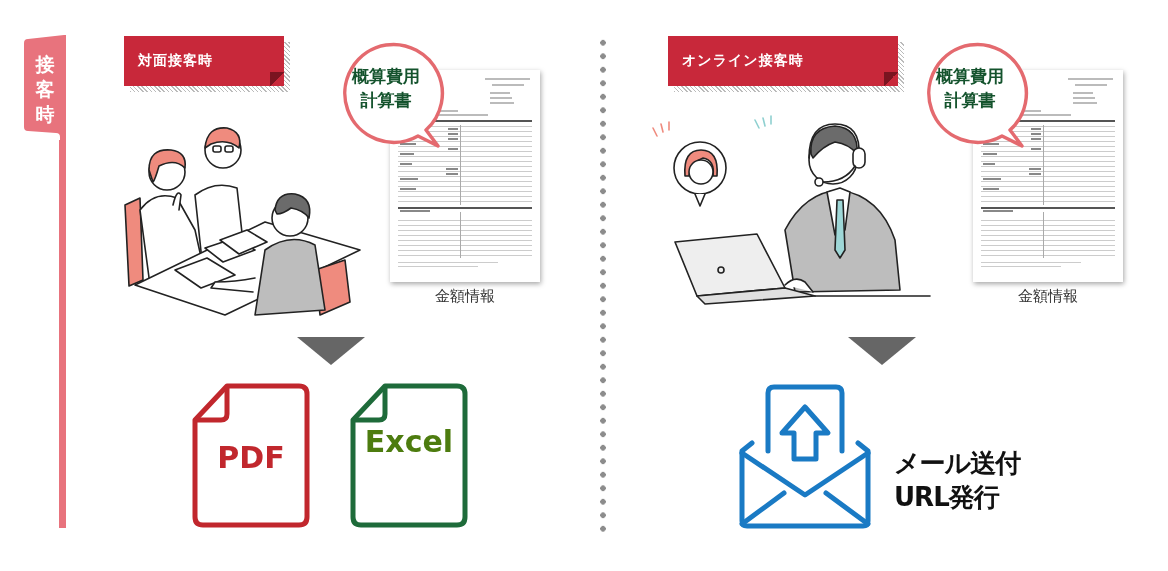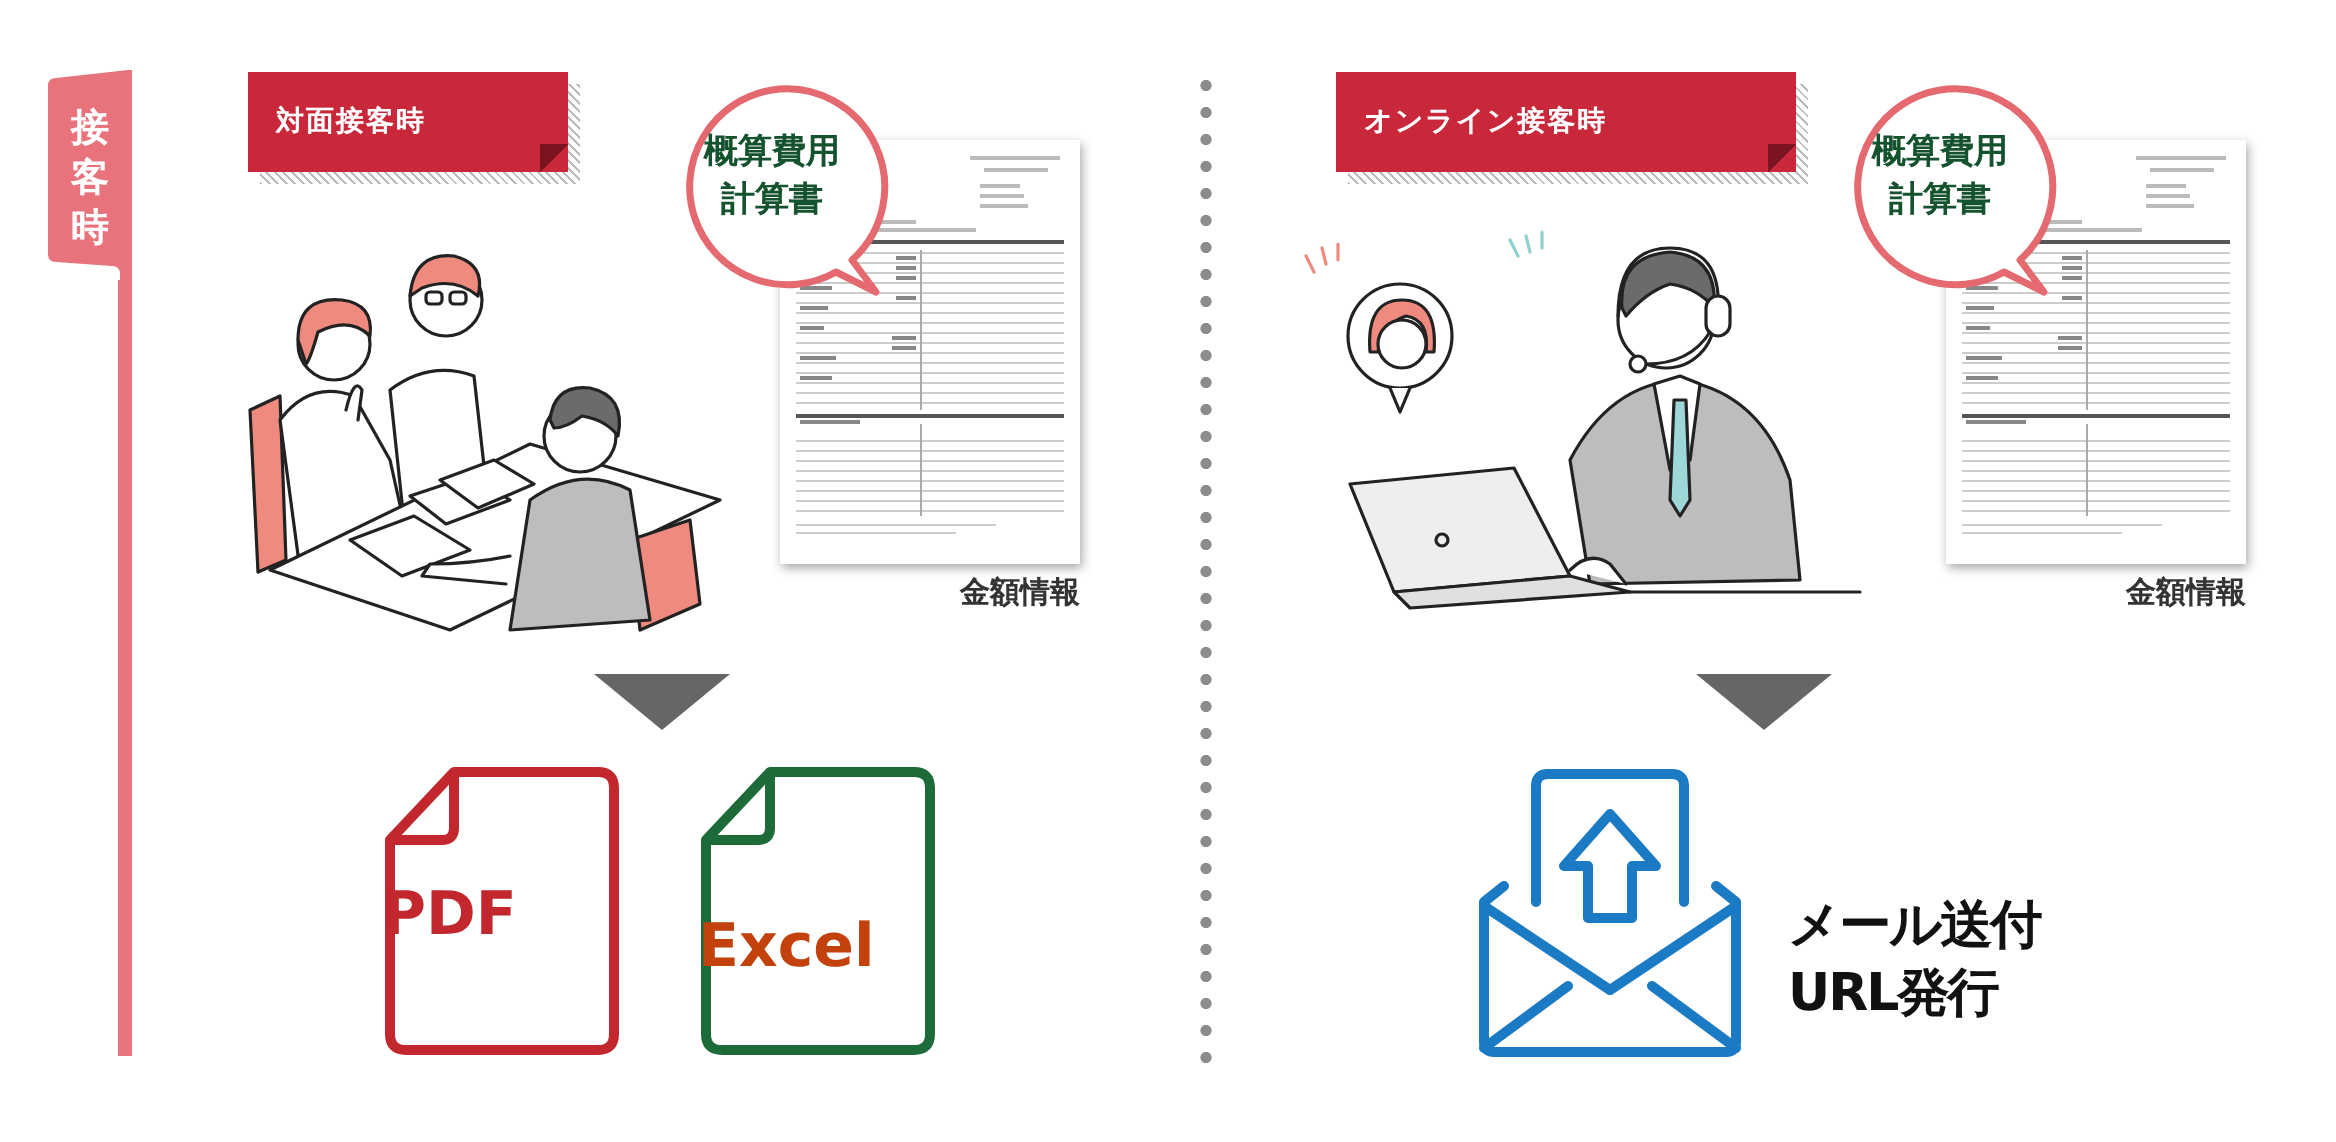--- a/index.html
+++ b/index.html
@@ -14,25 +14,25 @@
   .banner .shadow{position:absolute;left:6px;top:6px;right:-6px;bottom:-6px;
     background:repeating-linear-gradient(45deg,#bbb 0 1px,#fff 1px 3px);}
   .banner .face{position:absolute;left:0;top:0;right:0;bottom:0;background:#c8283a;}
   .banner .fold2{position:absolute;right:0;bottom:0;width:14px;height:14px;background:linear-gradient(135deg,#7a1420 50%,transparent 50%);}
   .banner .txt{position:absolute;left:0;right:0;top:0;bottom:0;color:#fff;font-weight:bold;font-size:14px;display:flex;align-items:center;padding-left:14px;letter-spacing:1px;}
   
   .bubble{width:104px;height:104px;}
   .bubble-text{position:absolute;left:0;right:0;top:22px;text-align:center;font-weight:bold;font-size:17px;line-height:24px;color:#14532d;}
   
   .doc{background:#fff;box-shadow:1px 2px 5px rgba(0,0,0,0.35);}
-  .doc-label{font-weight:bold;font-size:15px;color:#333;text-align:right;width:150px;}
+  .doc-label{font-weight:normal;font-size:15px;color:#333;text-align:center;width:150px;}
   .divider{left:600px;top:36px;width:6px;height:496px;
     background:radial-gradient(circle,#8c8c8c 2.6px,transparent 3px) 0 0/6px 13.5px repeat-y;}
   .arrow{width:0;height:0;border-left:34px solid transparent;border-right:34px solid transparent;border-top:28px solid #666;}
-  .file-label{font-weight:bold;font-size:30px;text-align:left;width:120px;}
+  .file-label{font-weight:bold;font-size:30px;text-align:center;width:120px;}
   .url-text{font-weight:bold;font-size:26px;color:#111;line-height:34px;letter-spacing:-1px;}
   .url-line{position:relative;display:inline-block;padding:0 2px;}
   .url-line::after{content:"";position:absolute;left:0;right:-4px;bottom:2px;height:9px;background:#1a7ac4;z-index:-1;}
 </style>
 </head>
 <body>
 
 <svg class="abs side-tab" viewBox="0 0 42 112" width="42" height="112">
   <path d="M0 8 Q0 4 4 4 L40 0 L42 0 L42 112 L36 112 L36 102 Q36 98 32 98 L4 96 Q0 96 0 92 Z" fill="#e8737d"></path>
 </svg>
@@ -163,21 +163,21 @@
     <path d="M36 4 L36 32 Q36 38 30 38 L4 38" fill="none" stroke="#c1272d" stroke-width="5" stroke-linejoin="round"></path>
   </svg>
   <div class="file-label abs" style="left:0;top:58px;color:#c1272d;">PDF</div>
 </div>
 
 <div class="abs" style="left:349px;top:382px;width:120px;height:147px;">
   <svg width="120" height="147" viewBox="0 0 120 147" style="position:absolute;left:0;top:0;">
     <path d="M36 4 L108 4 Q116 4 116 12 L116 135 Q116 143 108 143 L12 143 Q4 143 4 135 L4 38 Z" fill="#fff" stroke="#1e6b3a" stroke-width="5" stroke-linejoin="round"></path>
     <path d="M36 4 L36 32 Q36 38 30 38 L4 38" fill="none" stroke="#1e6b3a" stroke-width="5" stroke-linejoin="round"></path>
   </svg>
-  <div class="file-label abs" style="left:0;top:74px;color:#c2410c;">Excel</div>
+  <div class="file-label abs" style="left:0;top:42px;color:#4d7c0f;">Excel</div>
 </div>
 
 <div class="abs banner" style="left:668px;top:36px;width:230px;text-align:center;">
   <div class="shadow"></div>
   <div class="face"></div>
   <div class="fold2"></div>
   <div class="txt">オンライン接客時</div>
 </div>
 
 <svg class="abs" style="left:645px;top:110px;" width="290" height="210" viewBox="0 0 290 210">

